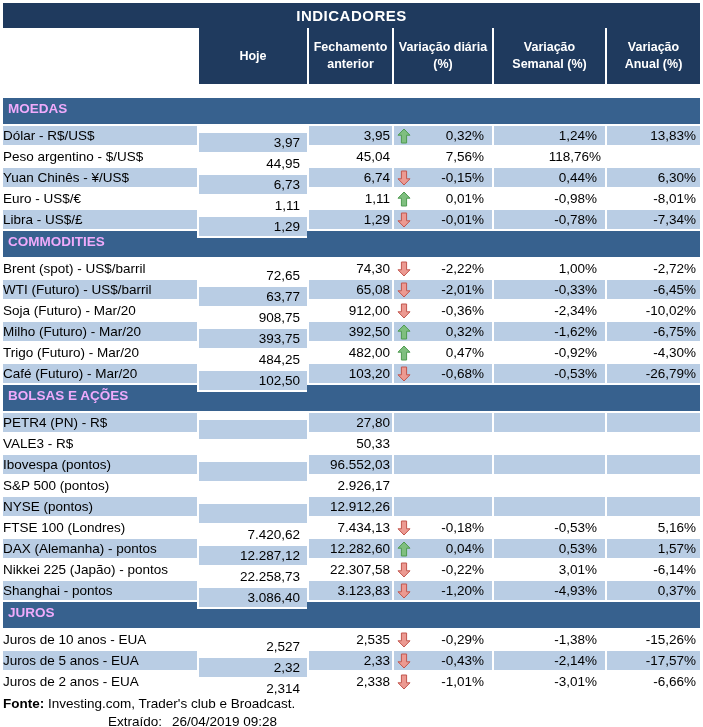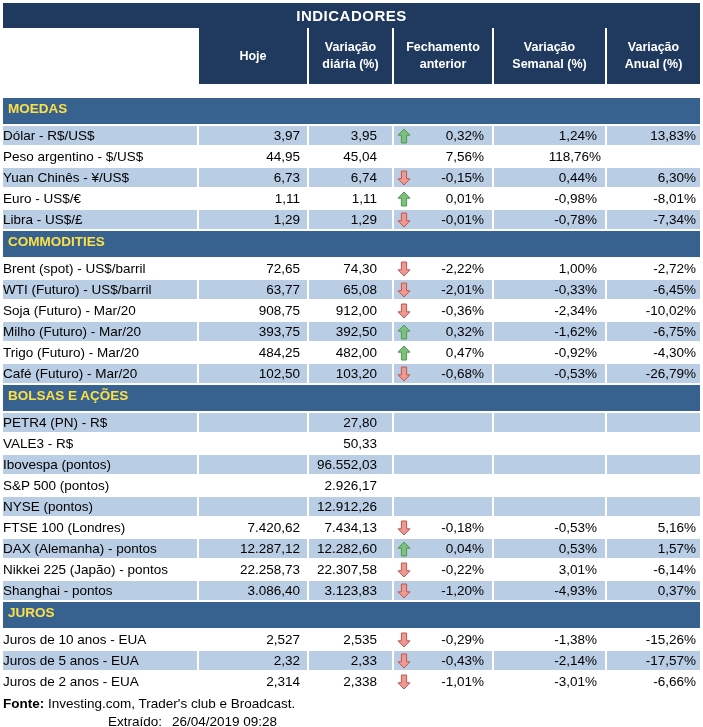--- a/index.html
+++ b/index.html
@@ -30,39 +30,39 @@
   .header-band{margin-bottom:14px;}
   .header-band .hspacer{background:transparent;}
   .header-band .hcell{
     background:var(--navy);color:#fff;font-weight:bold;
     font-size:12.5px;line-height:1.35;text-align:center;
     height:56px;box-sizing:border-box;border-left:2px solid #fff;
     display:flex;align-items:center;justify-content:center;padding:2px 4px;
   }
 
   .section-bar{
-    height:28px;background:var(--steel);color:#fde047;
+    height:28px;background:var(--steel);color:#f0abfc;
     font-weight:bold;font-size:13.5px;
     box-sizing:border-box;border-bottom:2px solid #fff;
     padding:3px 0 0 5px;
   }
 
   .row{height:21px;font-size:13.5px;}
   .row.stripe .cell{background:var(--stripe);}
   .cell{
     box-sizing:border-box;height:21px;
     border-bottom:2px solid #fff;
     display:flex;align-items:center;overflow:hidden;white-space:nowrap;
     background:#fff;
   }
   .cell + .cell{border-left:2px solid #fff;}
   .cell.label{padding-left:0;}
   .cell.num{justify-content:flex-end;}
-  .cell.hoje{padding-right:7px;}
-  .cell.fech{padding-right:15px;}
+  .cell.hoje{padding-right:7px;margin-top:7px;}
+  .cell.fech{padding-right:2px;}
   .cell.diaria{position:relative;padding-right:8px;}
   .cell.diaria .arrow{
     position:absolute;left:2px;top:1px;width:16px;height:17px;
     display:flex;align-items:center;justify-content:center;
   }
   .cell.diaria .arrow svg{display:block;}
   .cell.semanal{padding-right:8px;padding-left:20px;}
   .cell.anual{padding-right:4px;}
 
   .footer{margin-top:2px;font-size:13.5px;line-height:18px;}
@@ -73,22 +73,22 @@
 </head>
 <body>
 
 <div class="sheet">
 
   <div class="title-bar">INDICADORES</div>
 
   <div class="grid-cols header-band">
     <div class="hspacer"></div>
     <div class="hcell">Hoje</div>
+    <div class="hcell">Fechamento anterior</div>
     <div class="hcell">Variação diária (%)</div>
-    <div class="hcell">Fechamento anterior</div>
     <div class="hcell">Variação Semanal (%)</div>
     <div class="hcell">Variação Anual (%)</div>
   </div>
 
   <div id="table-body">
       <div class="section-bar">MOEDAS</div>
       <div class="grid-cols row stripe">
         <div class="cell label">Dólar - R$/US$</div>
         <div class="cell num hoje">3,97</div>
         <div class="cell num fech">3,95</div>

